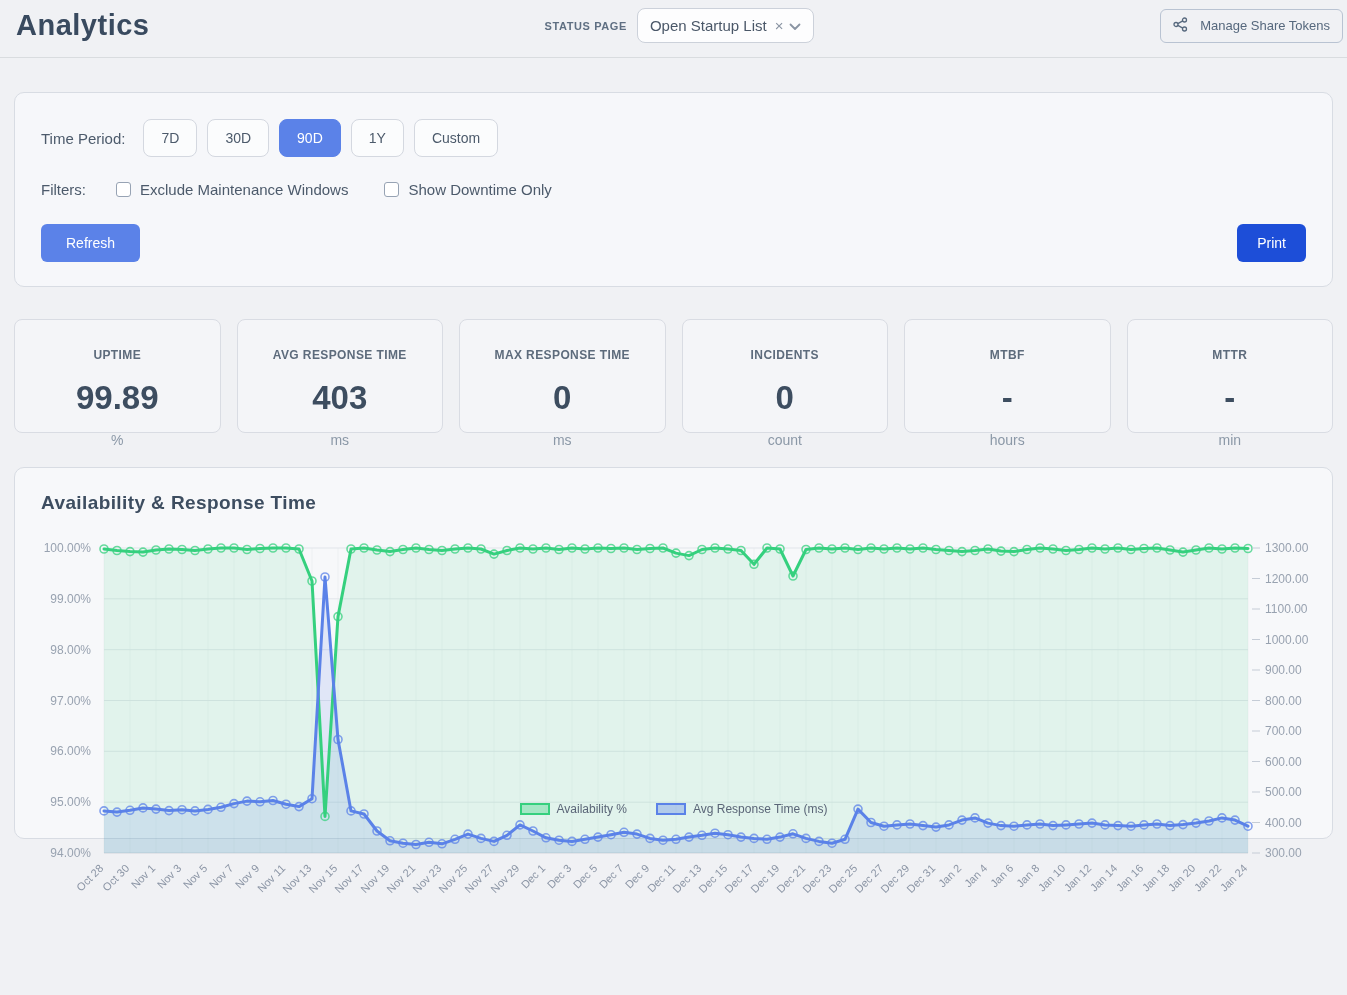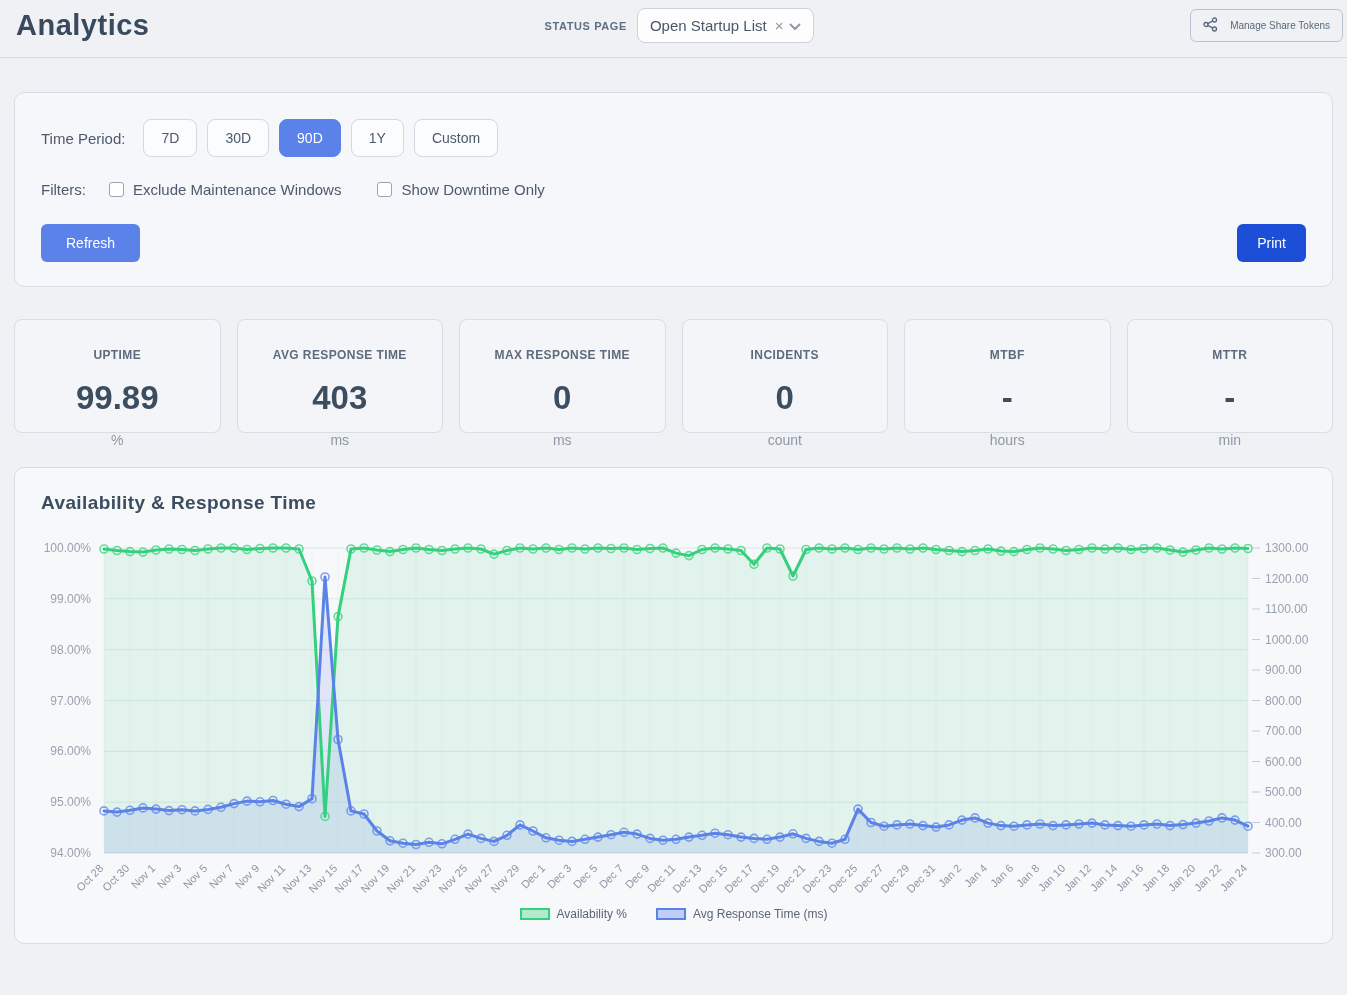--- a/index.html
+++ b/index.html
@@ -24,38 +24,38 @@
     display:flex; gap:6px;
     background:#fdfdfe; border:1px solid #ccd1da; border-radius:8px;
     padding:8px 12px; font-size:15px; color:#4a5768; cursor:pointer;
   }
   .clear-x { color:#8a94a3; font-size:15px; margin-left:2px; cursor:pointer; }
   .chev { display:inline-block; }
   .header-right { flex:1; display:flex; justify-content:flex-end; }
   .manage-btn {
     display:flex; align-items:center; gap:12px;
     background:transparent; border:1px solid #b9c3d2; border-radius:6px;
-    padding:7px 12px; font-size:10px; color:#56687d; cursor:pointer;
+    padding:7px 12px; font-size:13px; color:#56687d; cursor:pointer;
   }
   
   .panel {
     background:#f6f7fa; border:1px solid #d8dce3; border-radius:10px;
     margin:0 14px;
   }
   .filters-panel { margin-top:34px; padding:26px 26px 24px 26px; }
   .row { display:flex; align-items:center; }
   .row-label { font-size:15px; color:#4c5a6b; margin-right:14px; }
   .period-group { display:flex; gap:10px; margin-left:4px; }
   .btn-period {
     padding:10px 17px; border:1px solid #d4d8e0; border-radius:8px;
     background:#fbfcfd; color:#4c5a6b; font-size:14px; cursor:pointer;
     font-family:"Liberation Sans",sans-serif;
   }
   .btn-period.active { background:#5b82e8; border-color:#5b82e8; color:#ffffff; }
-  .filters-row { margin-top:24px; gap:9px; }
+  .filters-row { margin-top:24px; gap:16px; }
   .cb-group { display:flex; align-items:center; margin-right:36px; cursor:pointer; }
   .cb {
     display:inline-block; width:15px; height:15px;
     border:1.5px solid #97a3b4; border-radius:3px; background:#fff; margin-right:9px;
   }
   .cb-label { font-size:15px; color:#4c5a6b; }
   .actions-row { margin-top:26px; gap:10px;justify-content:space-between; }
   .btn-primary {
     background:#5b82e8; color:#fff; border:none; border-radius:6px;
     padding:11px 25px; font-size:14px; cursor:pointer;
@@ -69,21 +69,21 @@
   
   .stats-row { display:flex; gap:16px; margin:32px 14px 0 14px; }
   .stat-card {
     flex:1; background:#f4f5f8; border:1px solid #d9dce3; border-radius:8px;
     text-align:center; padding:28px 8px 24px 8px; height:114px;
   }
   .stat-label { font-size:12px; font-weight:700; letter-spacing:.4px; color:#5d6b7c; }
   .stat-value { font-size:33px; font-weight:700; color:#3d4d60; margin-top:17px; }
   .stat-unit { font-size:14px; color:#8b98a7; margin-top:15px; }
   
-  .chart-panel { margin-top:34px; height:477px; position:relative; background:#f7f8fa; }
+  .chart-panel { margin-top:34px; height:372px; position:relative; background:#f7f8fa; }
   .chart-title {
     position:absolute; left:26px; top:24px;
     font-size:19px; font-weight:700; color:#3d4d60; letter-spacing:.4px;
   }
   .chart-svg { position:absolute; left:0; top:0; }
   .chart-svg text { font-family:"Liberation Sans",sans-serif; }
   .legend {
     position:absolute; left:0; right:0; bottom:22px;
     display:flex; justify-content:center; align-items:center; gap:29px;
   }

